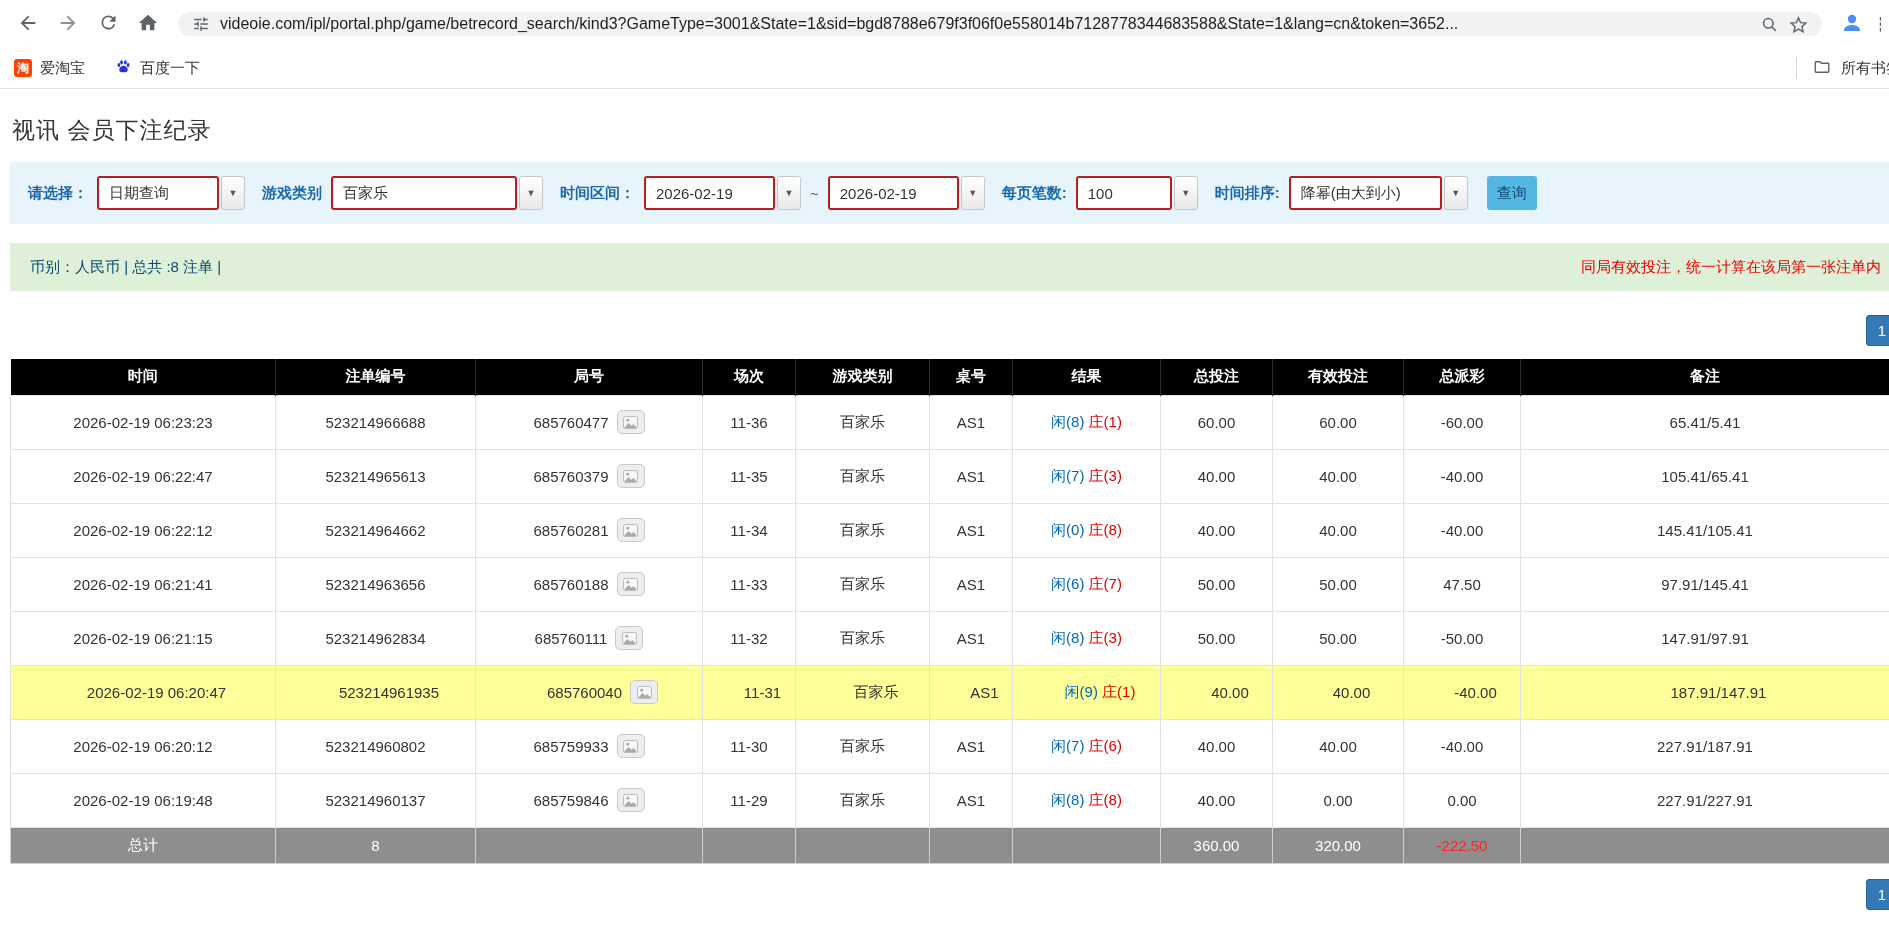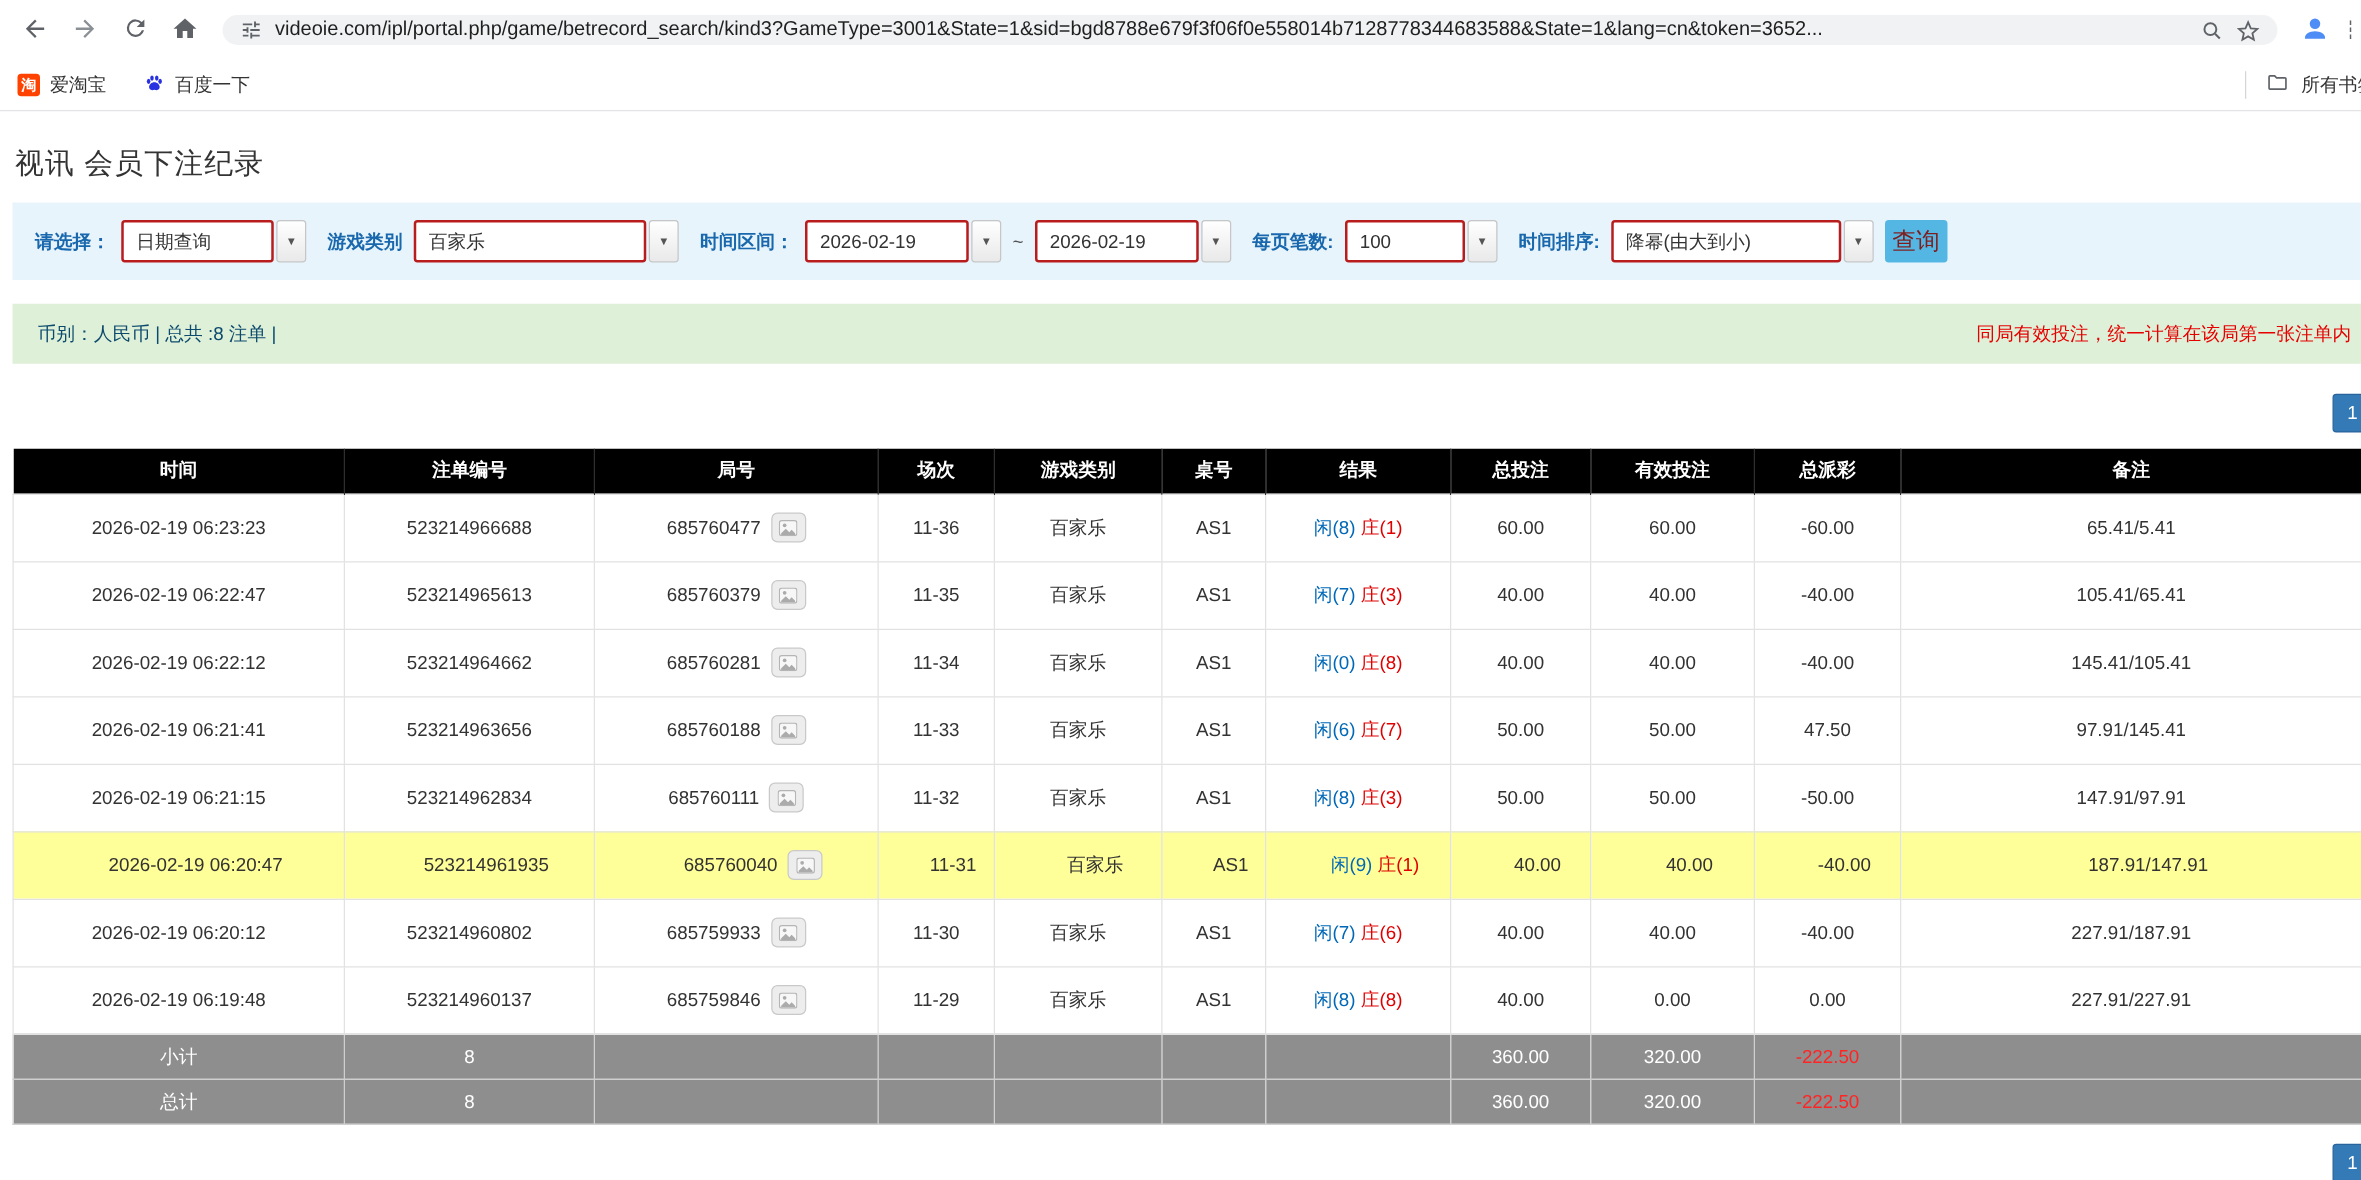--- a/index.html
+++ b/index.html
@@ -31,27 +31,27 @@
     padding-left:16px;border-left:1px solid #d5d5d8;height:22px;font-size:15px;color:#333;white-space:nowrap;}
   
   .page-title{margin:26px 0 0 12px;font-size:23px;font-weight:400;color:#333;letter-spacing:1px;}
   .filter-bar{margin:16px 0 0 10px;width:1879px;height:62px;background:var(--filter-bg);
     display:flex;align-items:center;padding:0 18px;gap:9px;}
   .f-label{font-size:15px;font-weight:700;color:#1968ad;white-space:nowrap;margin-left:8px;}
   .f-label:first-child{margin-left:0;}
   .combo{display:flex;align-items:center;gap:2px;flex:0 0 auto;}
   .combo-field{height:34px;background:#fff;border:2px solid #b91c1c;border-radius:3px;
     display:flex;align-items:center;padding:0 10px;font-size:15px;color:#333;overflow:hidden;white-space:nowrap;}
-  .w-select{width:122px;} .w-game{width:186px;} .w-date{width:131px;} .w-size{width:96px;} .w-sort{width:184px;}
+  .w-select{width:122px;} .w-game{width:186px;} .w-date{width:131px;} .w-size{width:96px;} .w-sort{width:153px;}
   .combo-arrow{width:24px;height:34px;border:1px solid #c6c6c6;border-radius:3px;
     background:linear-gradient(#fff,#e9e9e9);display:flex;align-items:center;justify-content:center;
     font-size:9px;color:#555;}
   .tilde{font-size:15px;color:#555;}
-  .search-btn{width:50px;height:34px;background:var(--button-blue);color:#7f1d1d;font-size:19px;
-    border:none;border-radius:3px;cursor:pointer;}
+  .search-btn{width:50px;height:34px;background:var(--button-blue);color:#0c4a6e;font-size:15px;
+    border:none;border-radius:3px;margin-left:10px;cursor:pointer;}
   .summary-bar{margin:19px 0 0 10px;width:1879px;height:48px;background:var(--summary-bg);
     display:flex;align-items:center;justify-content:space-between;padding:0 8px 0 20px;font-size:15px;}
   .summary-left{color:#0c4a6e;}
   .notice{color:var(--notice-red);}
   .pager-row{position:relative;height:68px;}
   .pager-row.bottom{height:49px;}
   .pager{position:absolute;right:-9px;top:24px;width:32px;height:31px;background:var(--pager-blue);
     border:1px solid #2a639c;color:#fff;font-size:15px;display:flex;align-items:center;
     justify-content:center;border-radius:3px;cursor:pointer;}
   .pager-row.bottom .pager{top:15px;}
@@ -396,44 +396,31 @@
           <td>AS1</td>
           <td><span class="blue">闲(8)</span> <span class="red">庄(8)</span></td>
           <td class="blue">40.00</td>
           <td>0.00</td>
           <td class="">0.00</td>
           <td>227.91/227.91</td>
         </tr>
       </tbody>
     <tfoot>
         <tr>
-          <td>小计</td>
+          <td>总计</td>
           <td>8</td>
           <td></td>
           <td></td>
           <td></td>
           <td></td>
           <td></td>
           <td>360.00</td>
           <td>320.00</td>
           <td class="neg-f">-222.50</td>
           <td></td>
         </tr>
-        <tr>
-          <td>总计</td>
-          <td>8</td>
-          <td></td>
-          <td></td>
-          <td></td>
-          <td></td>
-          <td></td>
-          <td>360.00</td>
-          <td>320.00</td>
-          <td class="neg-f">-222.50</td>
-          <td></td>
-        </tr>
       </tfoot>
   </table>
 
   <div class="pager-row bottom">
     <div class="pager">1</div>
   </div>
 </div>
 
 </body></html>

